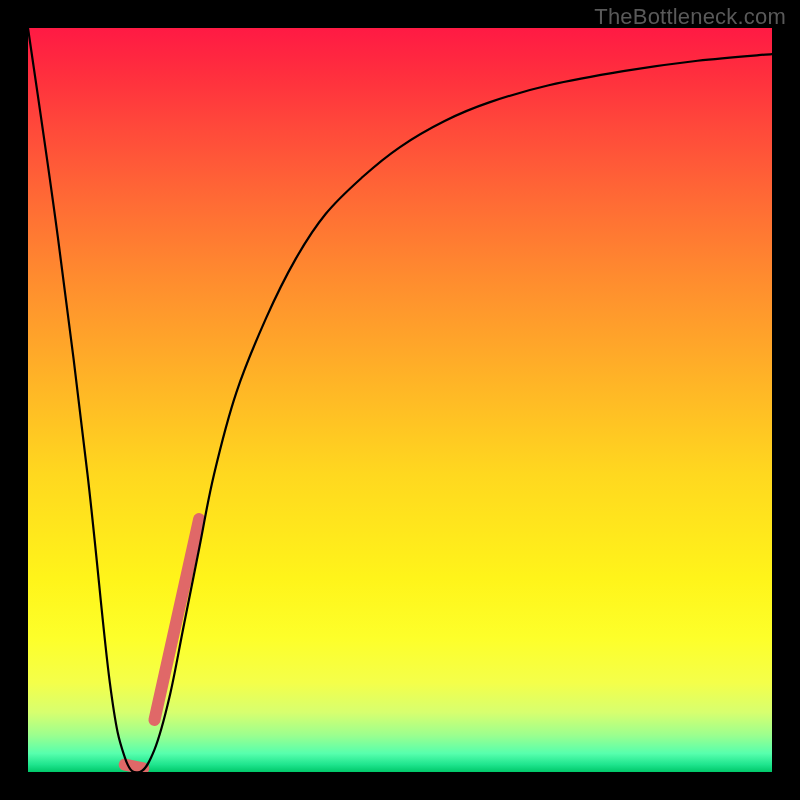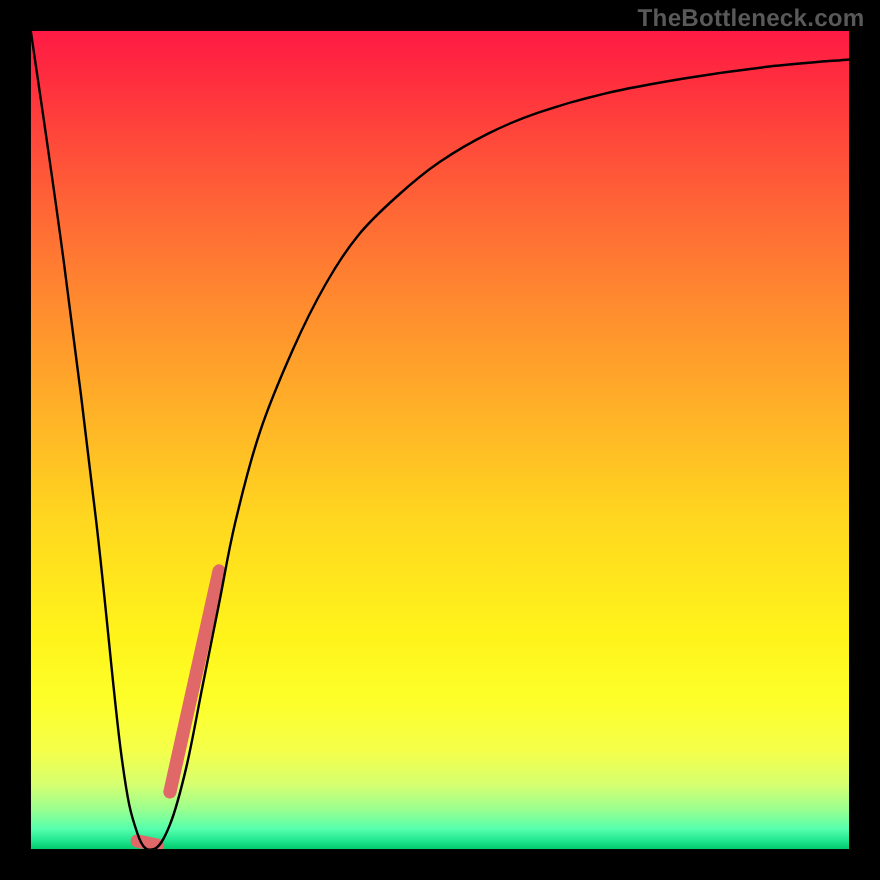--- a/index.html
+++ b/index.html
@@ -9,21 +9,21 @@
     width: 800px;
     height: 800px;
     background: #000;
   }
   .watermark {
     position: absolute;
     top: 4px;
     right: 14px;
     font-family: Arial, Helvetica, sans-serif;
     font-size: 22px;
-    font-weight: 700;
+    font-weight: 400;
     color: #595959;
     letter-spacing: 0.2px;
     z-index: 5;
   }
   .plot-area {
     position: absolute;
     left: 28px;
     top: 28px;
     width: 744px;
     height: 744px;

